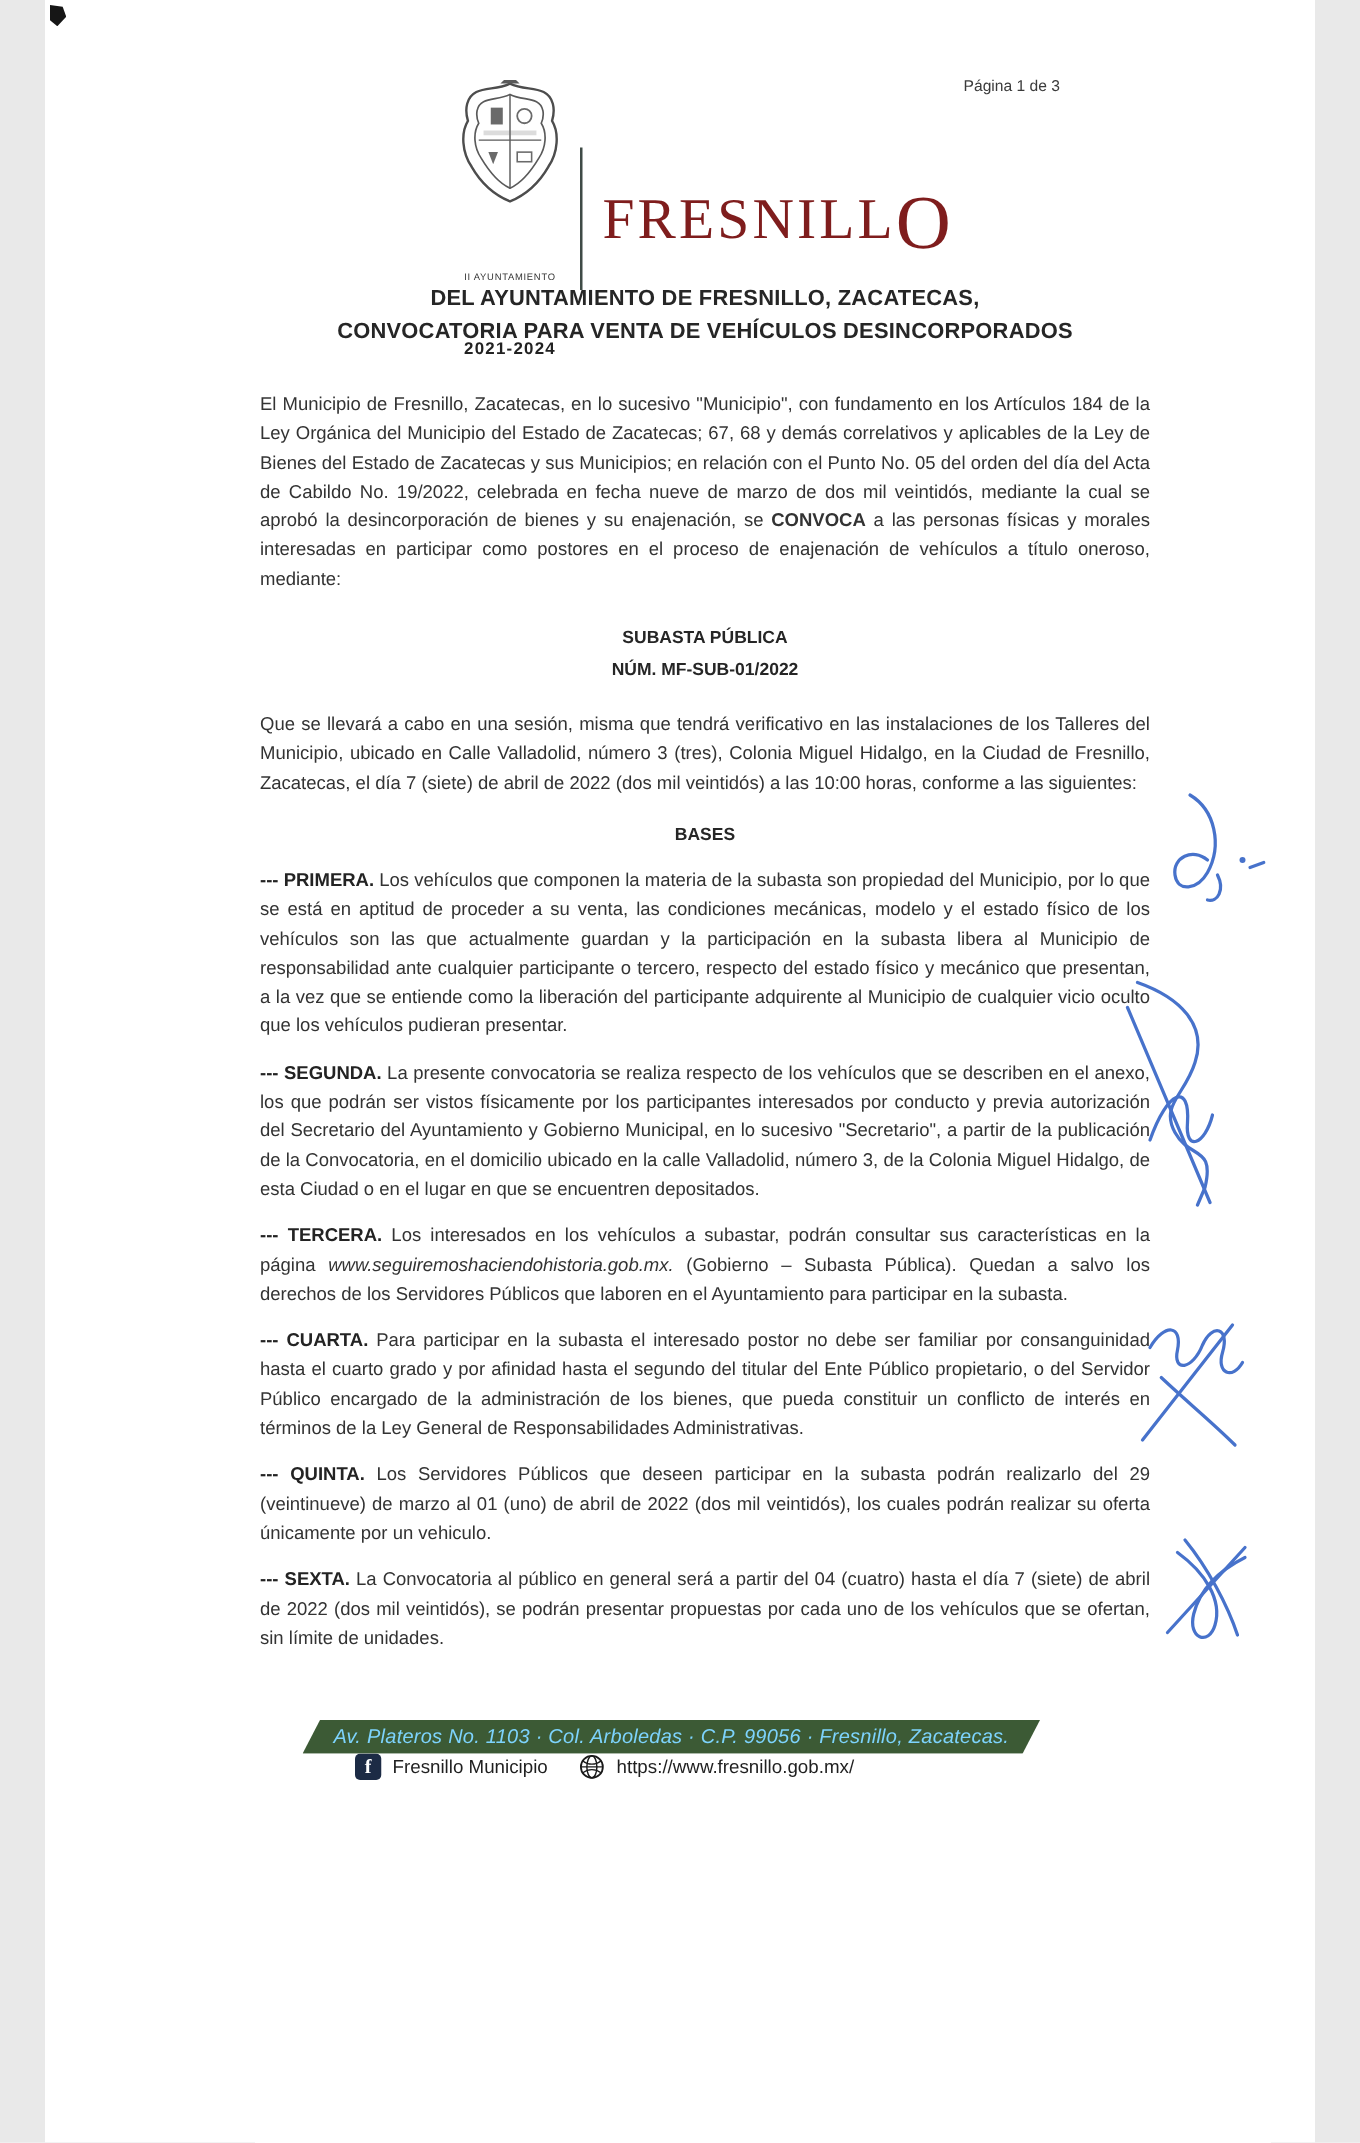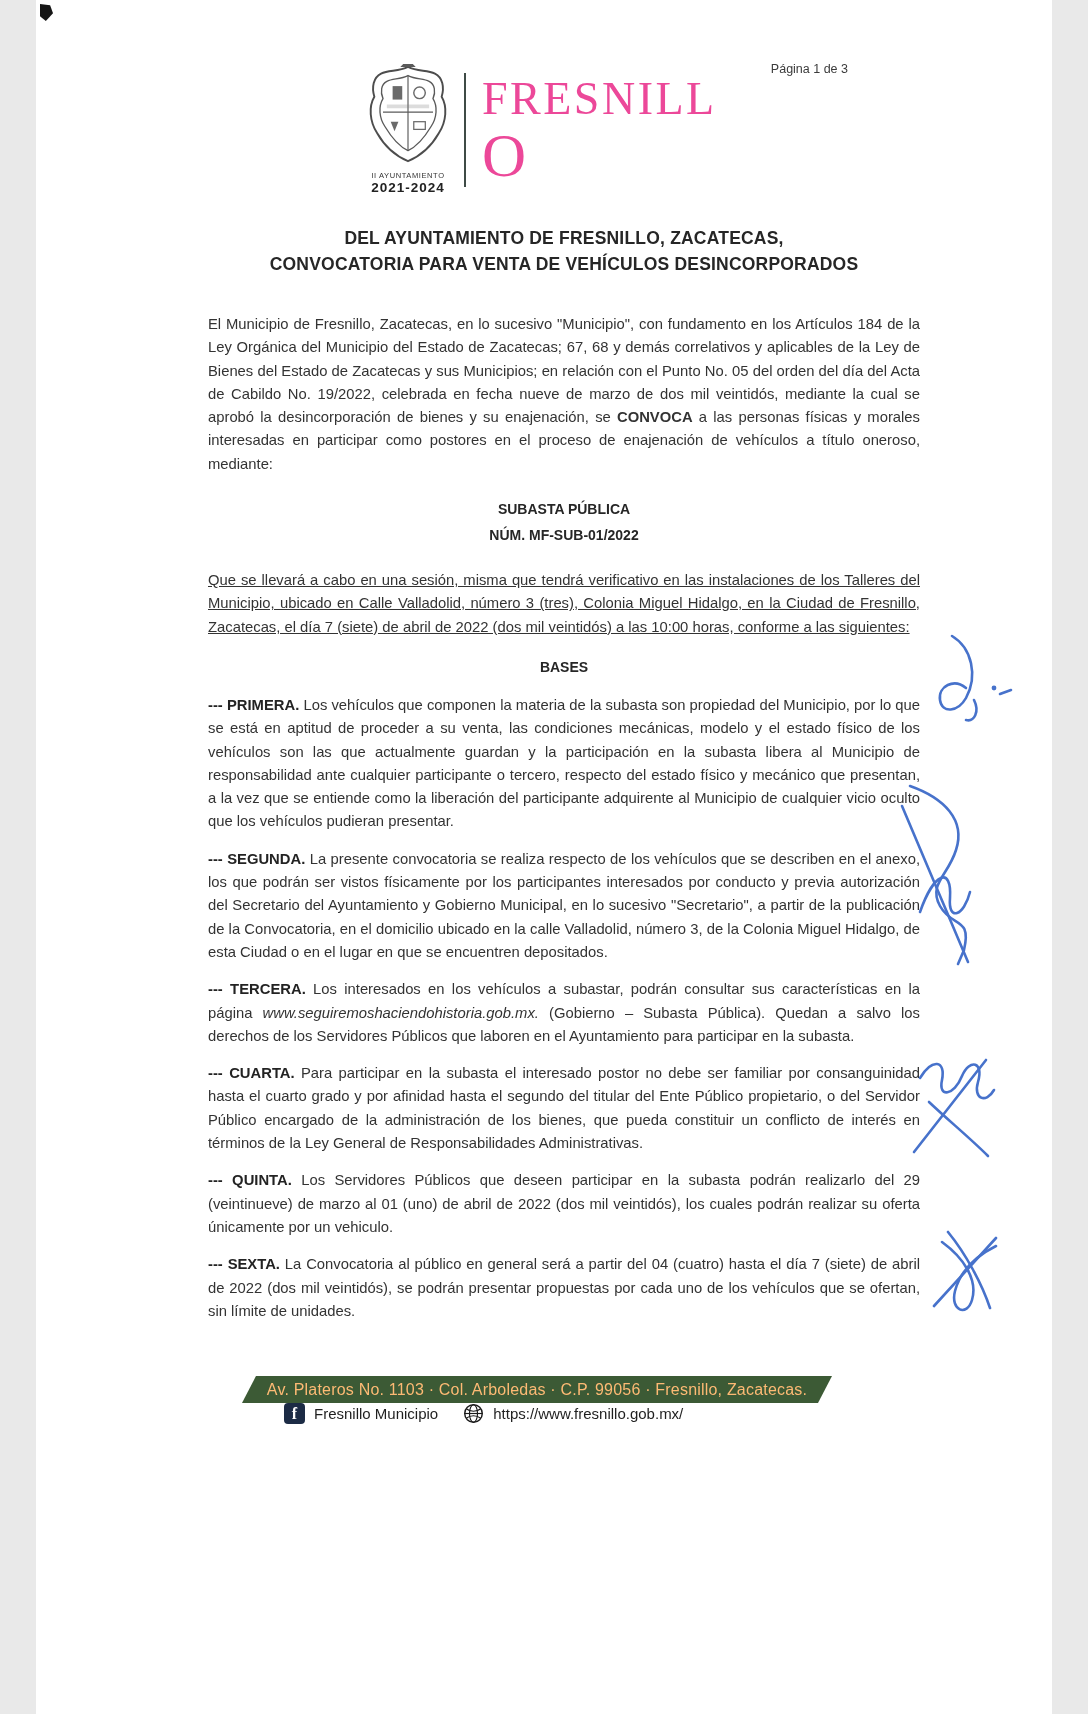--- a/index.html
+++ b/index.html
@@ -12,56 +12,57 @@
   .scan-artifact {
     position:absolute; top:4px; left:4px; width:13px; height:17px;
     background:#161616;
     clip-path:polygon(0 0, 78% 8%, 100% 55%, 45% 100%, 0 72%);
   }
   .page-indicator {
     position:absolute; top:62px; right:204px;
     font-size:12.5px; color:#3b3b3b;
   }
   .doc-header { position:absolute; top:64px; left:326px; display:flex; align-items:center; }
-  .crest { display:flex; flex-direction:column; align-items:center; width:92px; }
+  .crest { display:flex; flex-direction:column; align-items:center; width:92px;gap:45px; }
   .crest-line1 { font-size:7.5px; letter-spacing:0.6px; color:#333; margin-top:3px; white-space:nowrap; }
   .crest-line2 { font-size:13.5px; font-weight:bold; color:#222; letter-spacing:1px; }
   .header-divider { width:2px; height:114px; background:#3f4b46; margin:0 16px 0 10px; }
   .wordmark {
-    font-family:"Liberation Serif", serif; color:#ec4899;
-    letter-spacing:2.5px; display:flex; align-items:flex-start; line-height:1;flex-direction:column;
+    font-family:"Liberation Serif", serif; color:#7f1d1d;
+    letter-spacing:2.5px; display:flex; align-items:center; line-height:1;
   }
   .wm-main { font-size:46px; }
   .wm-o { font-size:61px; position:relative; top:3px; }
 
   .content { position:absolute; left:172px; top:226px; width:712px; }
   .doc-title {
     text-align:center; font-weight:bold; font-size:17.5px; line-height:25.5px;
     color:#262626; letter-spacing:0.2px;
   }
   .par {
     font-size:14.8px; line-height:23.3px; text-align:justify; color:#333333;
   }
   .intro { margin-top:36px; }
   .center-head {
     text-align:center; font-weight:bold; font-size:14px; line-height:26px;
     margin-top:20px; color:#262626;
   }
-  .session { margin-top:21px;text-decoration:underline; }
+  .session { margin-top:21px; }
   .bases-head { margin-top:15px; }
   .base-par { margin-top:14px; }
   .base-par strong { color:#232323; }
   .url-em { font-style:italic;margin-top:45px; }
 
   .footer-banner {
     position:absolute; top:1376px; left:206px; width:590px; height:27px;
-    background:#3c5a35; color:#fdba74;
+    background:#3c5a35; color:#7dd3fc;
     display:flex; align-items:center; justify-content:center;
     font-size:16px; letter-spacing:0.2px;
     clip-path:polygon(14px 0, 100% 0, calc(100% - 14px) 100%, 0 100%);
+    font-style:italic;
   }
   .social-row {
     position:absolute; top:1403px; left:248px;
     display:flex; align-items:center; gap:9px;
     font-size:15px; color:#1f1f1f;
   }
   .fb-icon {
     width:21px; height:21px; background:#1c2b45; border-radius:4px;
     color:#fff; display:flex; align-items:center; justify-content:center;
     font-family:"Liberation Serif", serif; font-weight:bold; font-size:16px;

